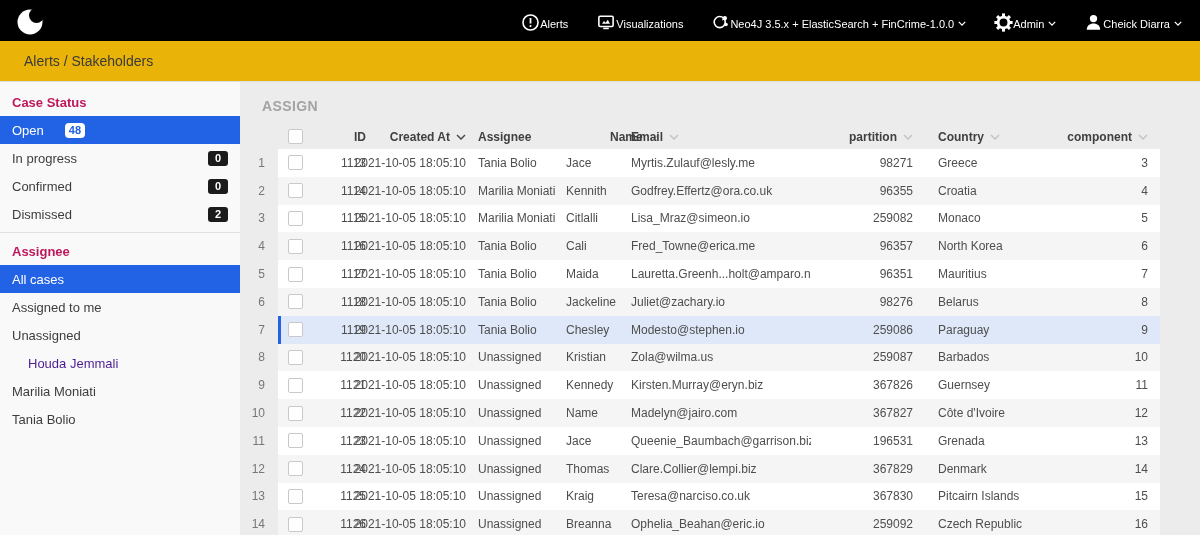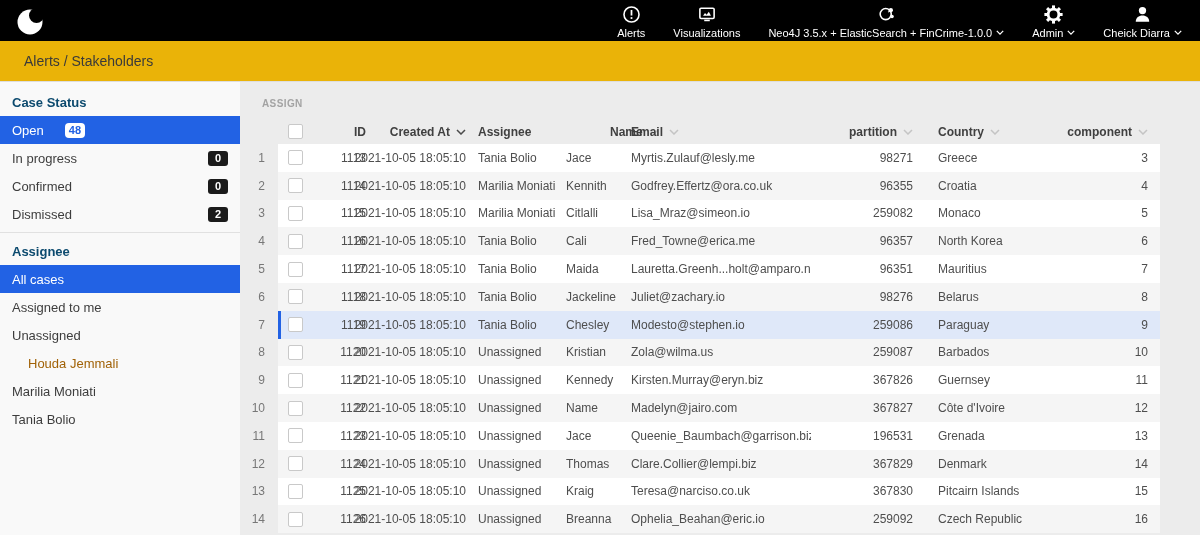--- a/index.html
+++ b/index.html
@@ -12,49 +12,49 @@
     --badge-dark:#1b1b1b;
   }
 
   
   .navbar {
     height:41px; background:#000; display:flex; align-items:center;
     padding:0 18px 0 16px;
   }
   .logo { display:flex; align-items:center; }
   .nav-right { margin-left:auto; display:flex; align-items:flex-start; gap:28px; }
-  .nav-item { display:flex; flex-direction:column; align-items:center; cursor:pointer; padding-top:3px; }
+  .nav-item { display:flex; flex-direction:row; align-items:center; cursor:pointer; padding-top:3px; }
   .nav-icon { height:18px; display:flex; align-items:center; justify-content:center; }
   .nav-label-row { display:flex; align-items:center; gap:4px; margin-top:3px; }
   .nav-label { color:#fff; font-size:11px; white-space:nowrap; }
   .nav-chevron { color:#fff; display:flex; }
 
   
   .breadcrumb-bar {
     height:41px; background:#eab308; border-bottom:1px solid #dedede;
     display:flex; align-items:center; padding-left:24px;
   }
   .breadcrumb { font-size:14px; color:#3a3a3a; }
 
   
   .content { display:flex; height:453px; }
   .sidebar { width:240px; flex-shrink:0; background:#f9f9f9; padding-top:6px; height:100%; }
-  .sb-header { height:28px; display:flex; align-items:center; padding:0 12px; font-size:13px; font-weight:bold; color:#0c4a6e; }
+  .sb-header { height:28px; display:flex; align-items:center; padding:0 12px; font-size:13px; font-weight:bold; color:#be185d; }
   .sb-item { height:28px; display:flex; align-items:center; padding:0 12px; font-size:13px; color:#3d3d3d; cursor:pointer; }
   .sb-item.selected { background:var(--accent); color:#fff; }
-  .sb-item.disabled { color:#a16207;padding-left:28px; }
+  .sb-item.disabled { color:#4c1d95;padding-left:28px; }
   .sb-label { white-space:nowrap; }
   .badge { margin-left:auto; font-size:11px; font-weight:bold; border-radius:3px; min-width:20px; height:15px; display:flex; align-items:center; justify-content:center; padding:0 4px; }
   .badge-dark { background:var(--badge-dark); color:#fff; }
   .badge-light { background:#fff; color:var(--accent); border-radius:4px;margin-left:21px; }
   .sb-divider { height:1px; background:#e1e1e1; margin:4px 0; }
 
   
   .main { flex:1; padding-top:16px; }
-  .assign-label { margin-left:22px; font-size:10px; letter-spacing:.4px; color:#a3a3a3; font-weight:bold; }
+  .assign-label { margin-left:22px; font-size:14px; letter-spacing:.4px; color:#a3a3a3; font-weight:bold; }
 
   .thead-row, .trow { display:flex; }
   .thead-row { height:31px; align-items:center; margin-top:4px; }
   .trow { height:27.8px; cursor:pointer; }
   .trow-inner { display:flex; background:#fff; width:882px; align-items:center; }
   .trow.alt .trow-inner { background:#f5f5f5; }
   .trow.hl .trow-inner { background:var(--hl-row); box-shadow: inset 3px 0 0 var(--accent); }
 
   .gutter { width:38px; flex-shrink:0; text-align:right; padding-right:13px; font-size:12px; color:#777;
             display:flex; align-items:center; justify-content:flex-end; }

